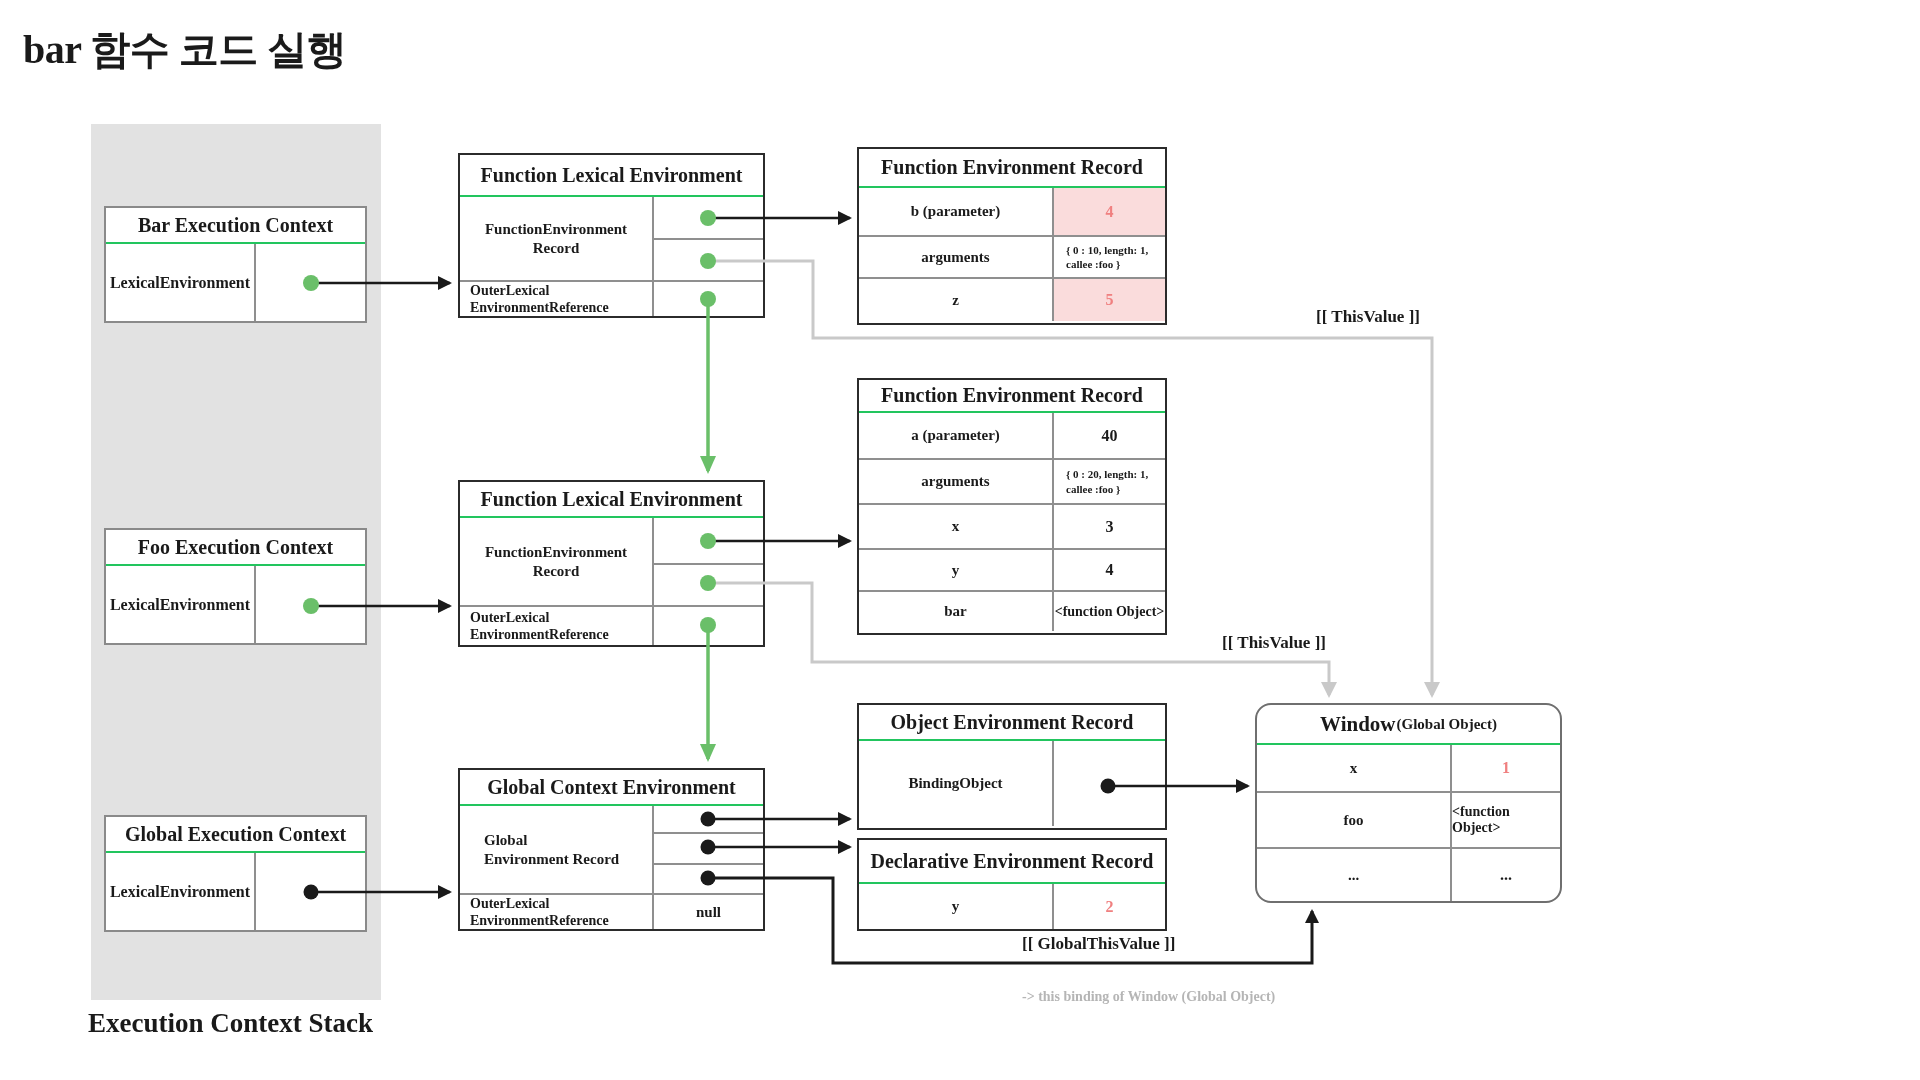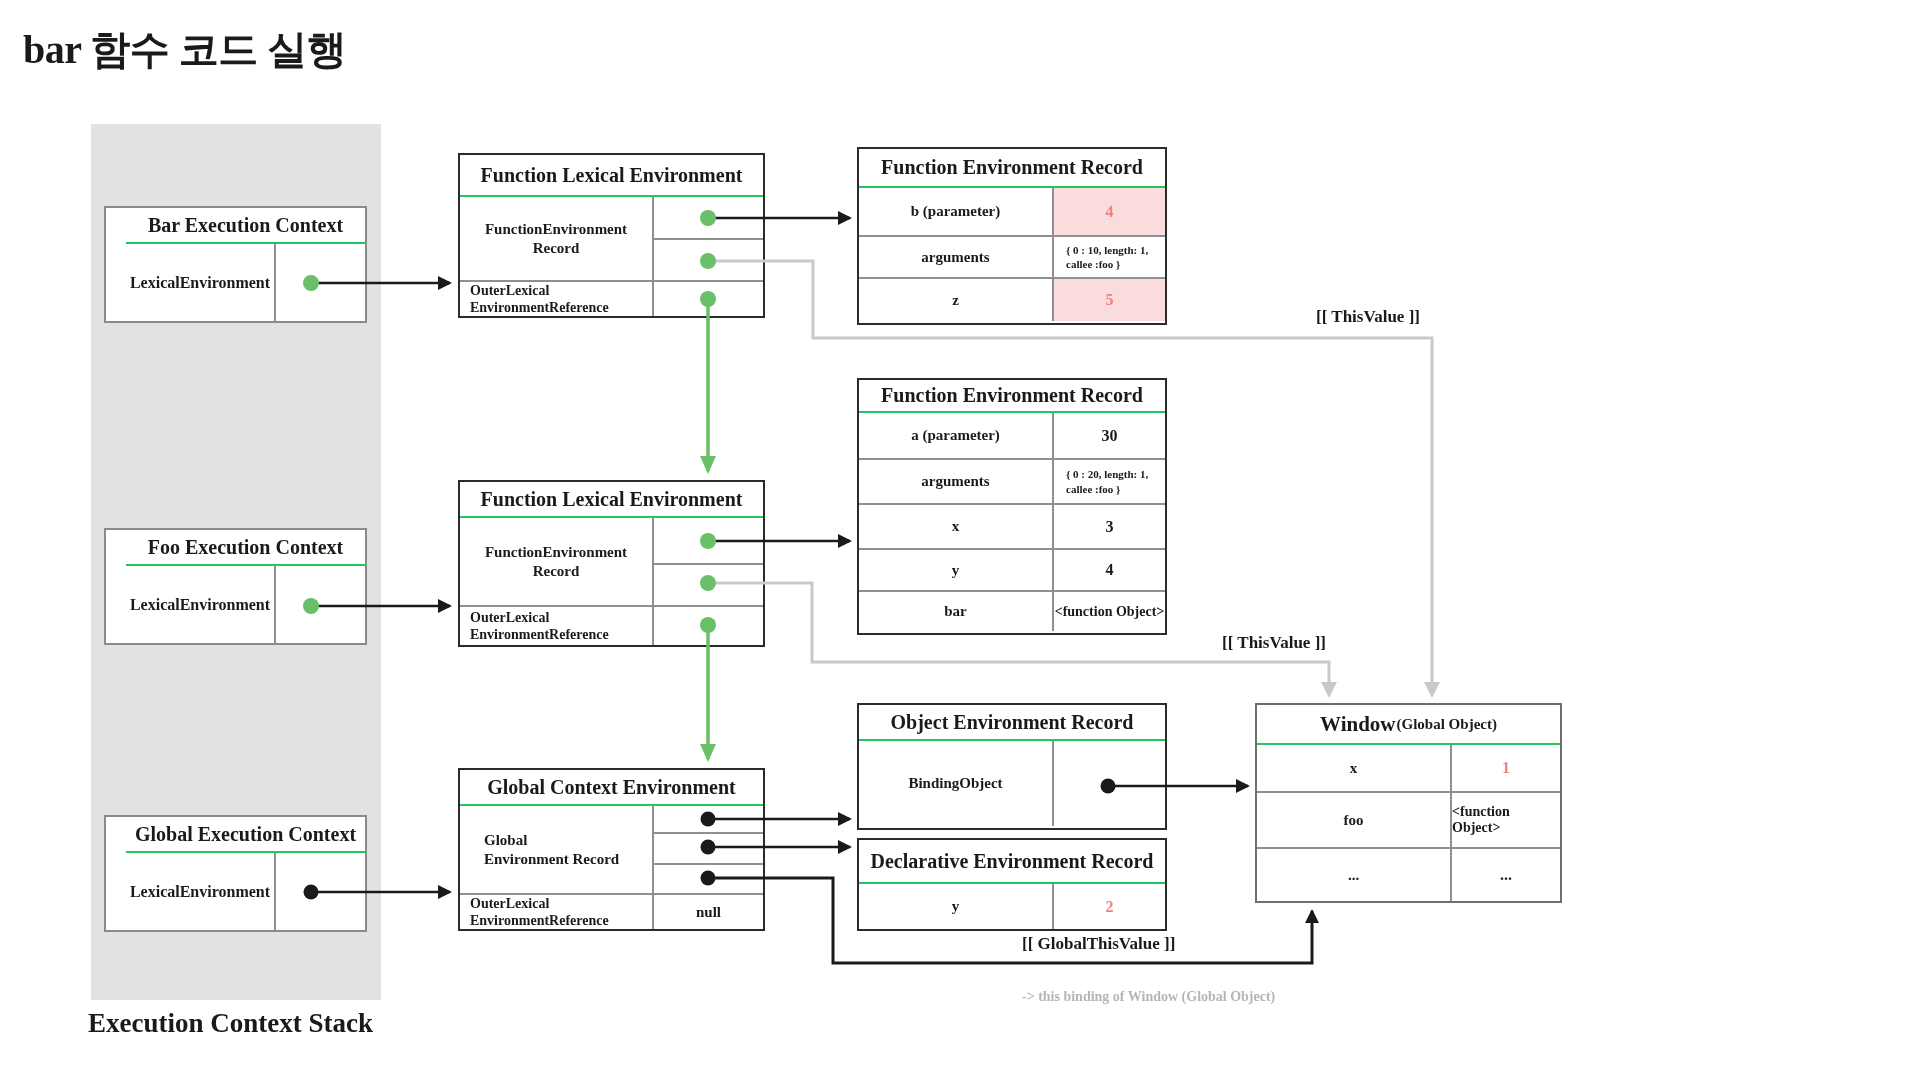--- a/index.html
+++ b/index.html
@@ -1,20 +1,20 @@
 <!DOCTYPE html>
 <html><head>
 <meta charset="utf-8">
 <style>
   html,body{margin:0;padding:0;background:#ffffff;}
   #canvas{position:relative;width:1920px;height:1080px;background:#ffffff;overflow:hidden;
           font-family:Liberation Serif, serif;color:#1a1a1a;}
   
   .box{position:absolute;background:#fff;border:2px solid #2b2b2b;box-sizing:border-box;}
-  .box.graybrd{border-color:#8a8a8a;padding-left:20px;}
+  .box.graybrd{border-color:#8a8a8a;}
   .hdr{display:flex;align-items:center;justify-content:center;font-weight:bold;
        border-bottom:2px solid #22c55e;box-sizing:border-box;}
   .grid{display:grid;box-sizing:border-box;}
   .cell{display:flex;align-items:center;justify-content:center;box-sizing:border-box;
         font-weight:bold;font-size:15px;text-align:center;}
   .cell.left{justify-content:flex-start;text-align:left;padding-left:10px;}
   .bt{border-top:2px solid #8f8f8f;}
   .bl{border-left:2px solid #8f8f8f;}
   .pre{white-space:pre-line;line-height:1.25;}
   
@@ -122,21 +122,21 @@
     <div class="rec-row bt" style="height:44px;">
       <div class="key">z</div>
       <div class="val pink redtxt">5</div>
     </div>
   </div>
 
   <div class="box" style="left:857px;top:378px;width:310px;height:257px;">
     <div class="hdr" style="height:33px;font-size:20px;">Function Environment Record</div>
     <div class="rec-row" style="height:45px;">
       <div class="key">a (parameter)</div>
-      <div class="val">30</div>
+      <div class="val">40</div>
     </div>
     <div class="rec-row bt" style="height:45px;">
       <div class="key">arguments</div>
       <div class="val small">{ 0 : 20, length: 1, callee :foo }</div>
     </div>
     <div class="rec-row bt" style="height:45px;">
       <div class="key">x</div>
       <div class="val">3</div>
     </div>
     <div class="rec-row bt" style="height:42px;">
@@ -158,21 +158,21 @@
   </div>
 
   <div class="box" style="left:857px;top:838px;width:310px;height:93px;">
     <div class="hdr" style="height:44px;font-size:20px;">Declarative Environment Record</div>
     <div class="rec-row" style="height:45px;">
       <div class="key">y</div>
       <div class="val redtxt">2</div>
     </div>
   </div>
 
-  <div class="box" style="left:1255px;top:703px;width:307px;height:200px;border-color:#6f6f6f;">
+  <div class="box" style="left:1255px;top:703px;width:307px;height:200px;border-color:#6f6f6f;border-radius:16px;">
     <div class="hdr" style="height:40px;gap:1px;">
       <span class="win-hdr-main">Window</span>
         <span class="win-hdr-sub">(Global Object)</span>
     </div>
     <div class="rec-row" style="height:46px;">
       <div class="key">x</div>
       <div class="val redtxt">1</div>
     </div>
     <div class="rec-row bt" style="height:56px;">
       <div class="key">foo</div>

